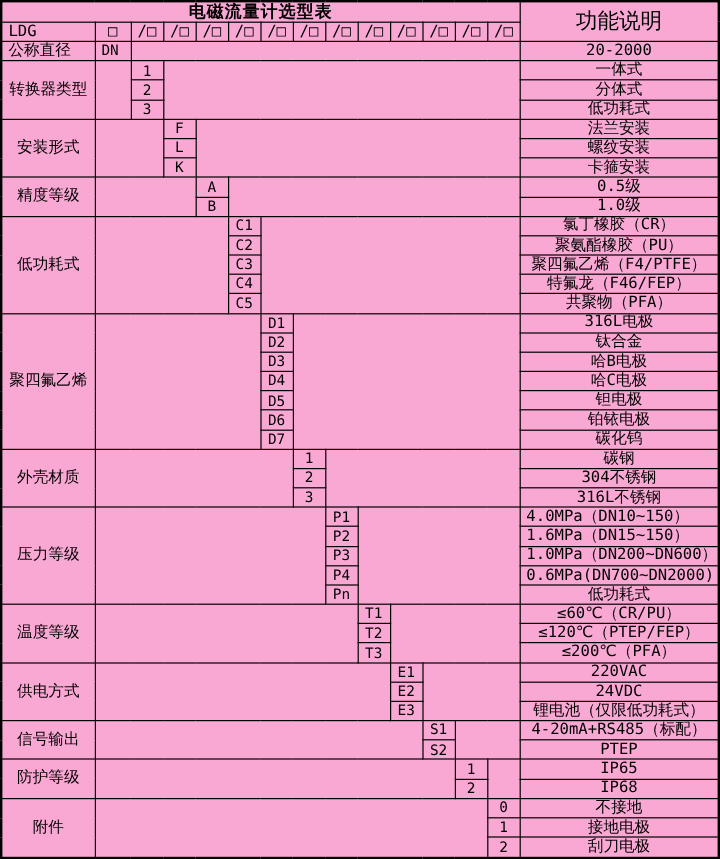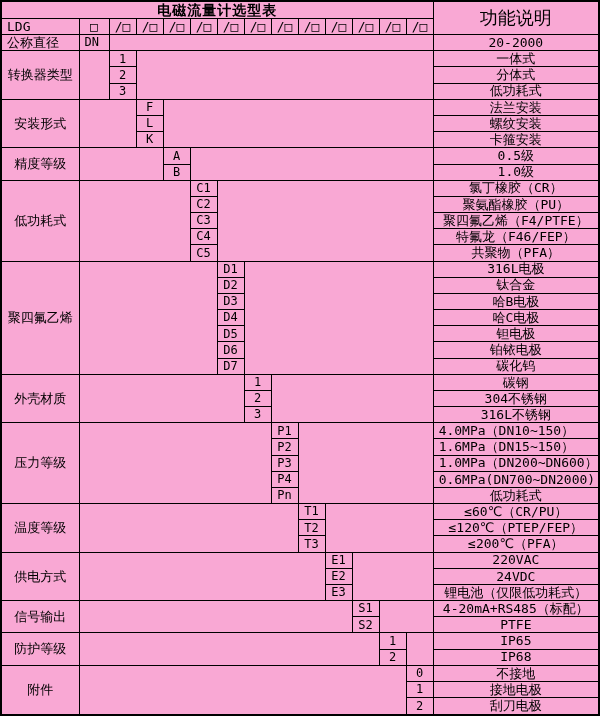--- a/index.html
+++ b/index.html
@@ -243,21 +243,21 @@
         </tr>
         <tr>
           <td class="label" rowspan="2">信号输出</td>
           <td colspan="10" rowspan="2"></td>
           <td class="code">S1</td>
           <td colspan="2" rowspan="2"></td>
           <td class="desc">4-20mA+RS485（标配）</td>
         </tr>
         <tr>
           <td class="code">S2</td>
-          <td class="desc">PTFE</td>
+          <td class="desc">PTEP</td>
         </tr>
         <tr>
           <td class="label" rowspan="2">防护等级</td>
           <td colspan="11" rowspan="2"></td>
           <td class="code">1</td>
           <td colspan="1" rowspan="2"></td>
           <td class="desc">IP65</td>
         </tr>
         <tr>
           <td class="code">2</td>

